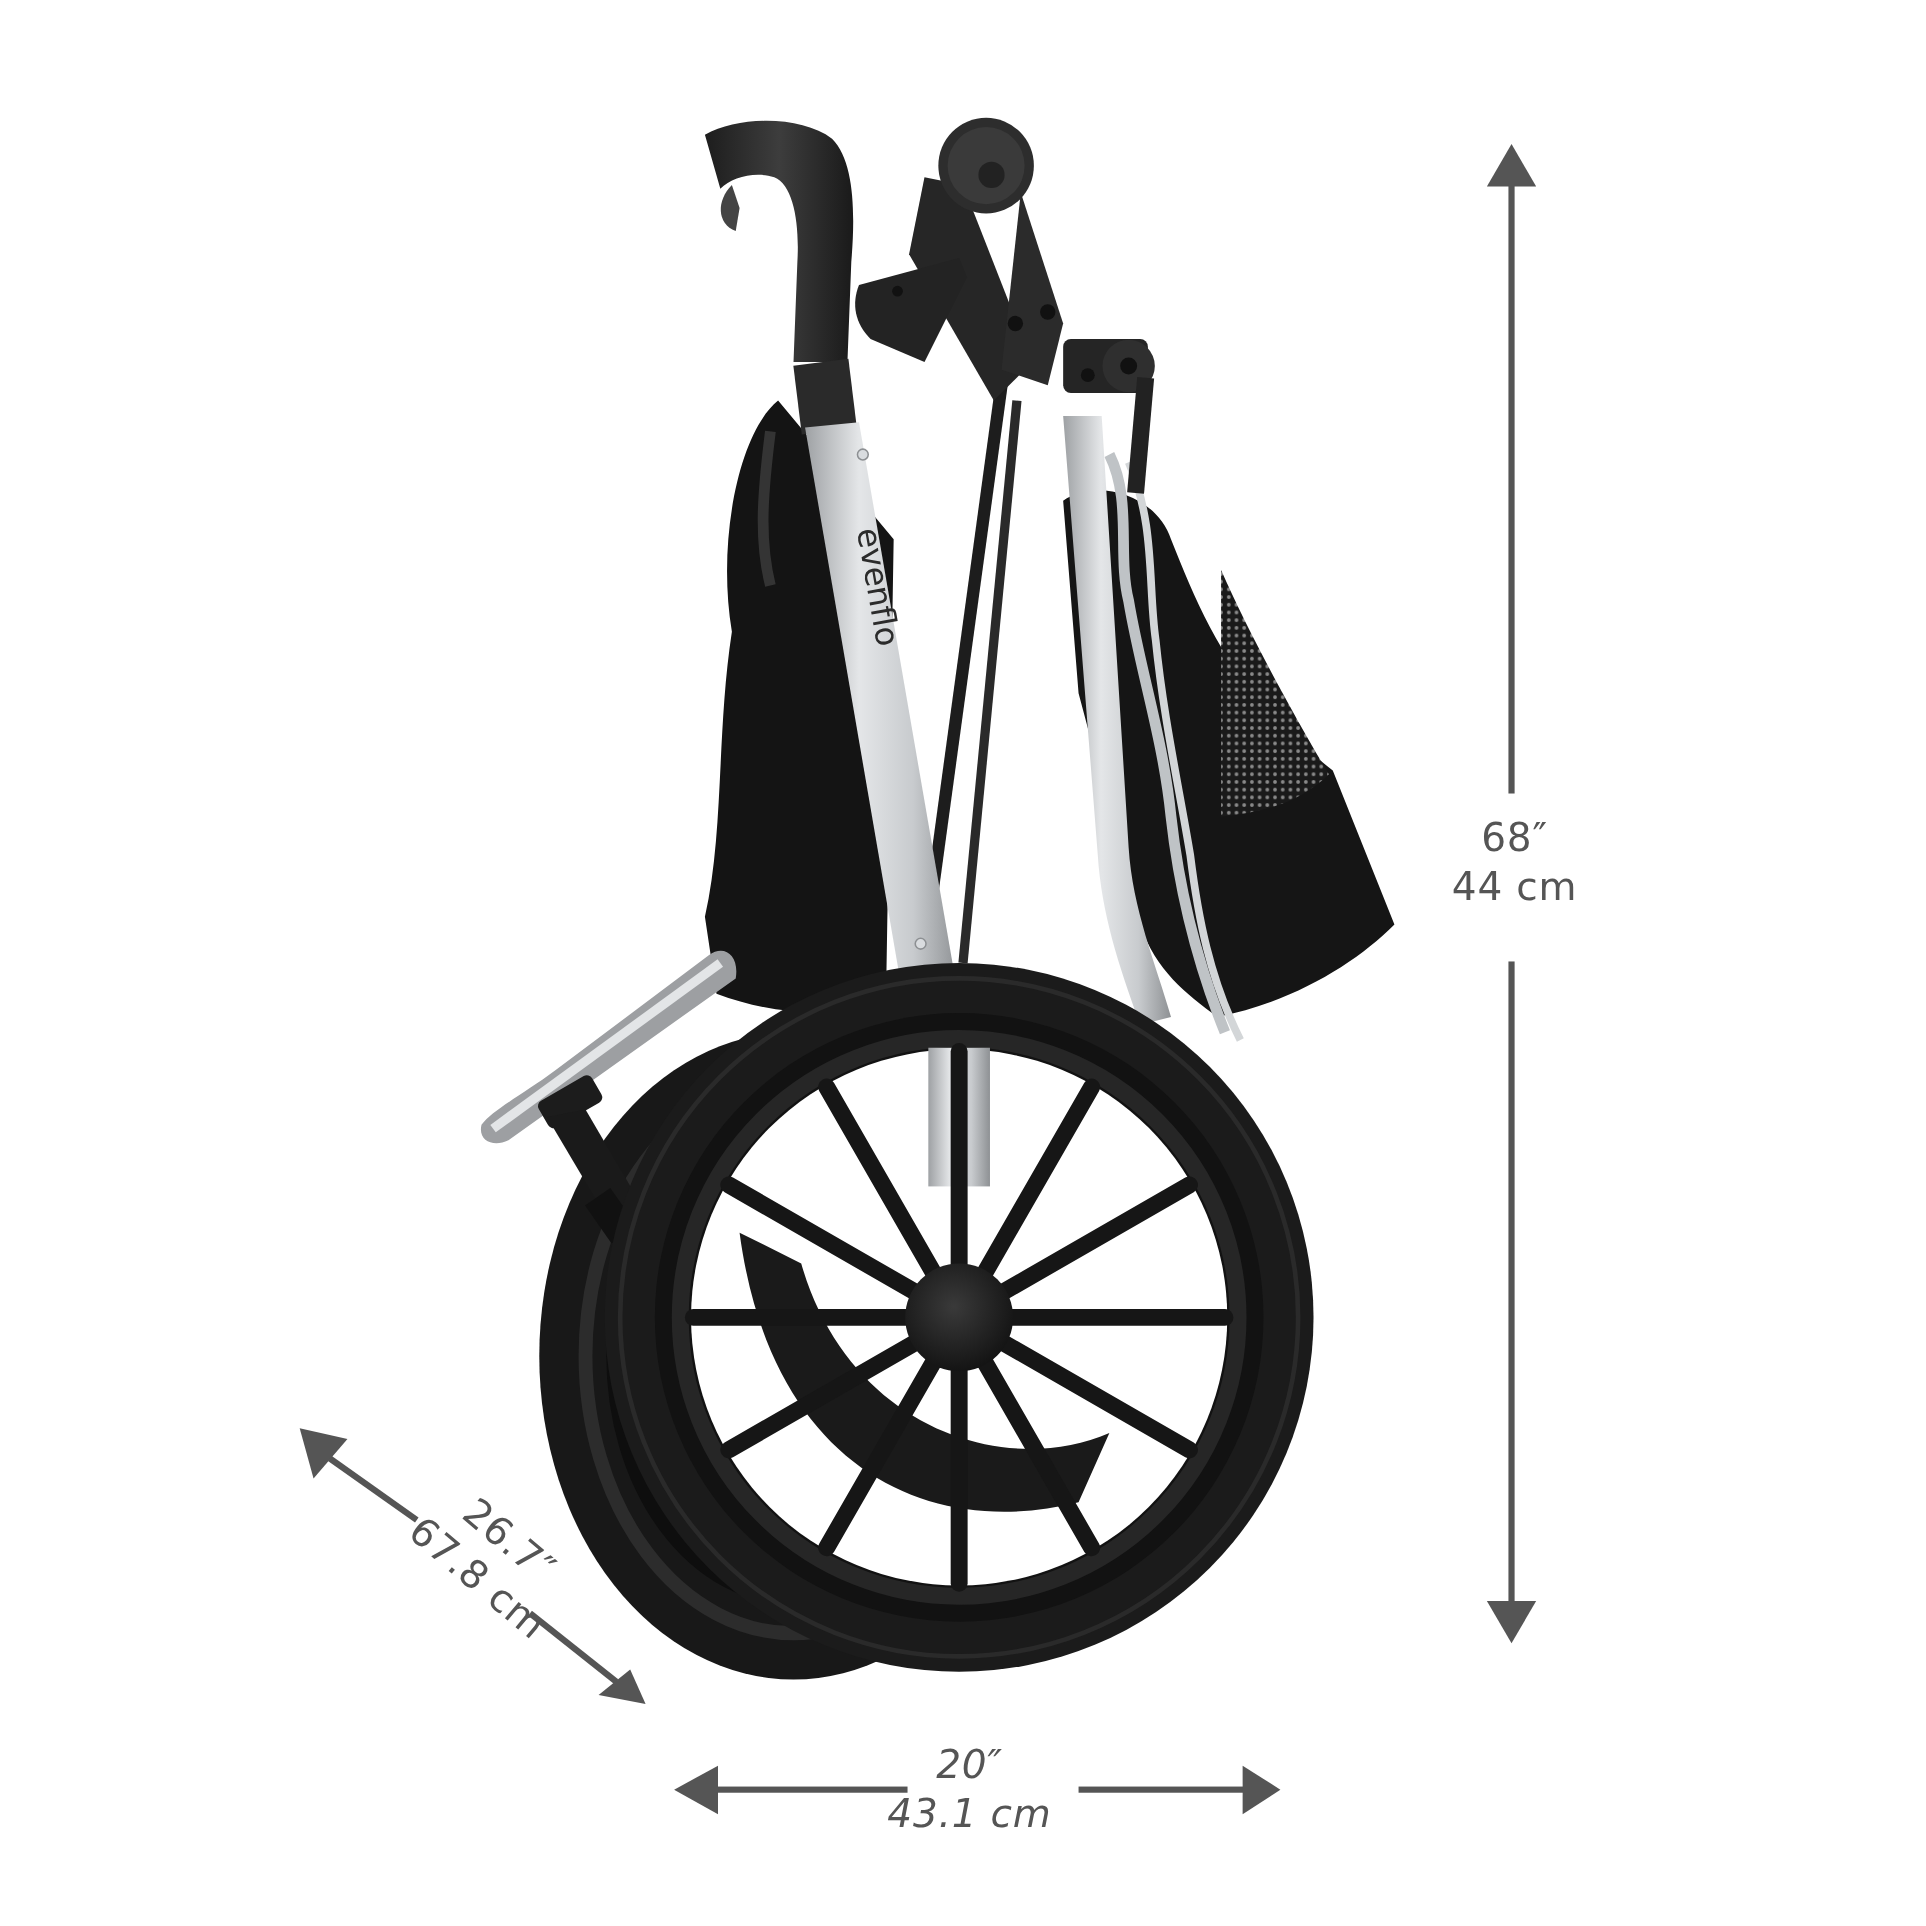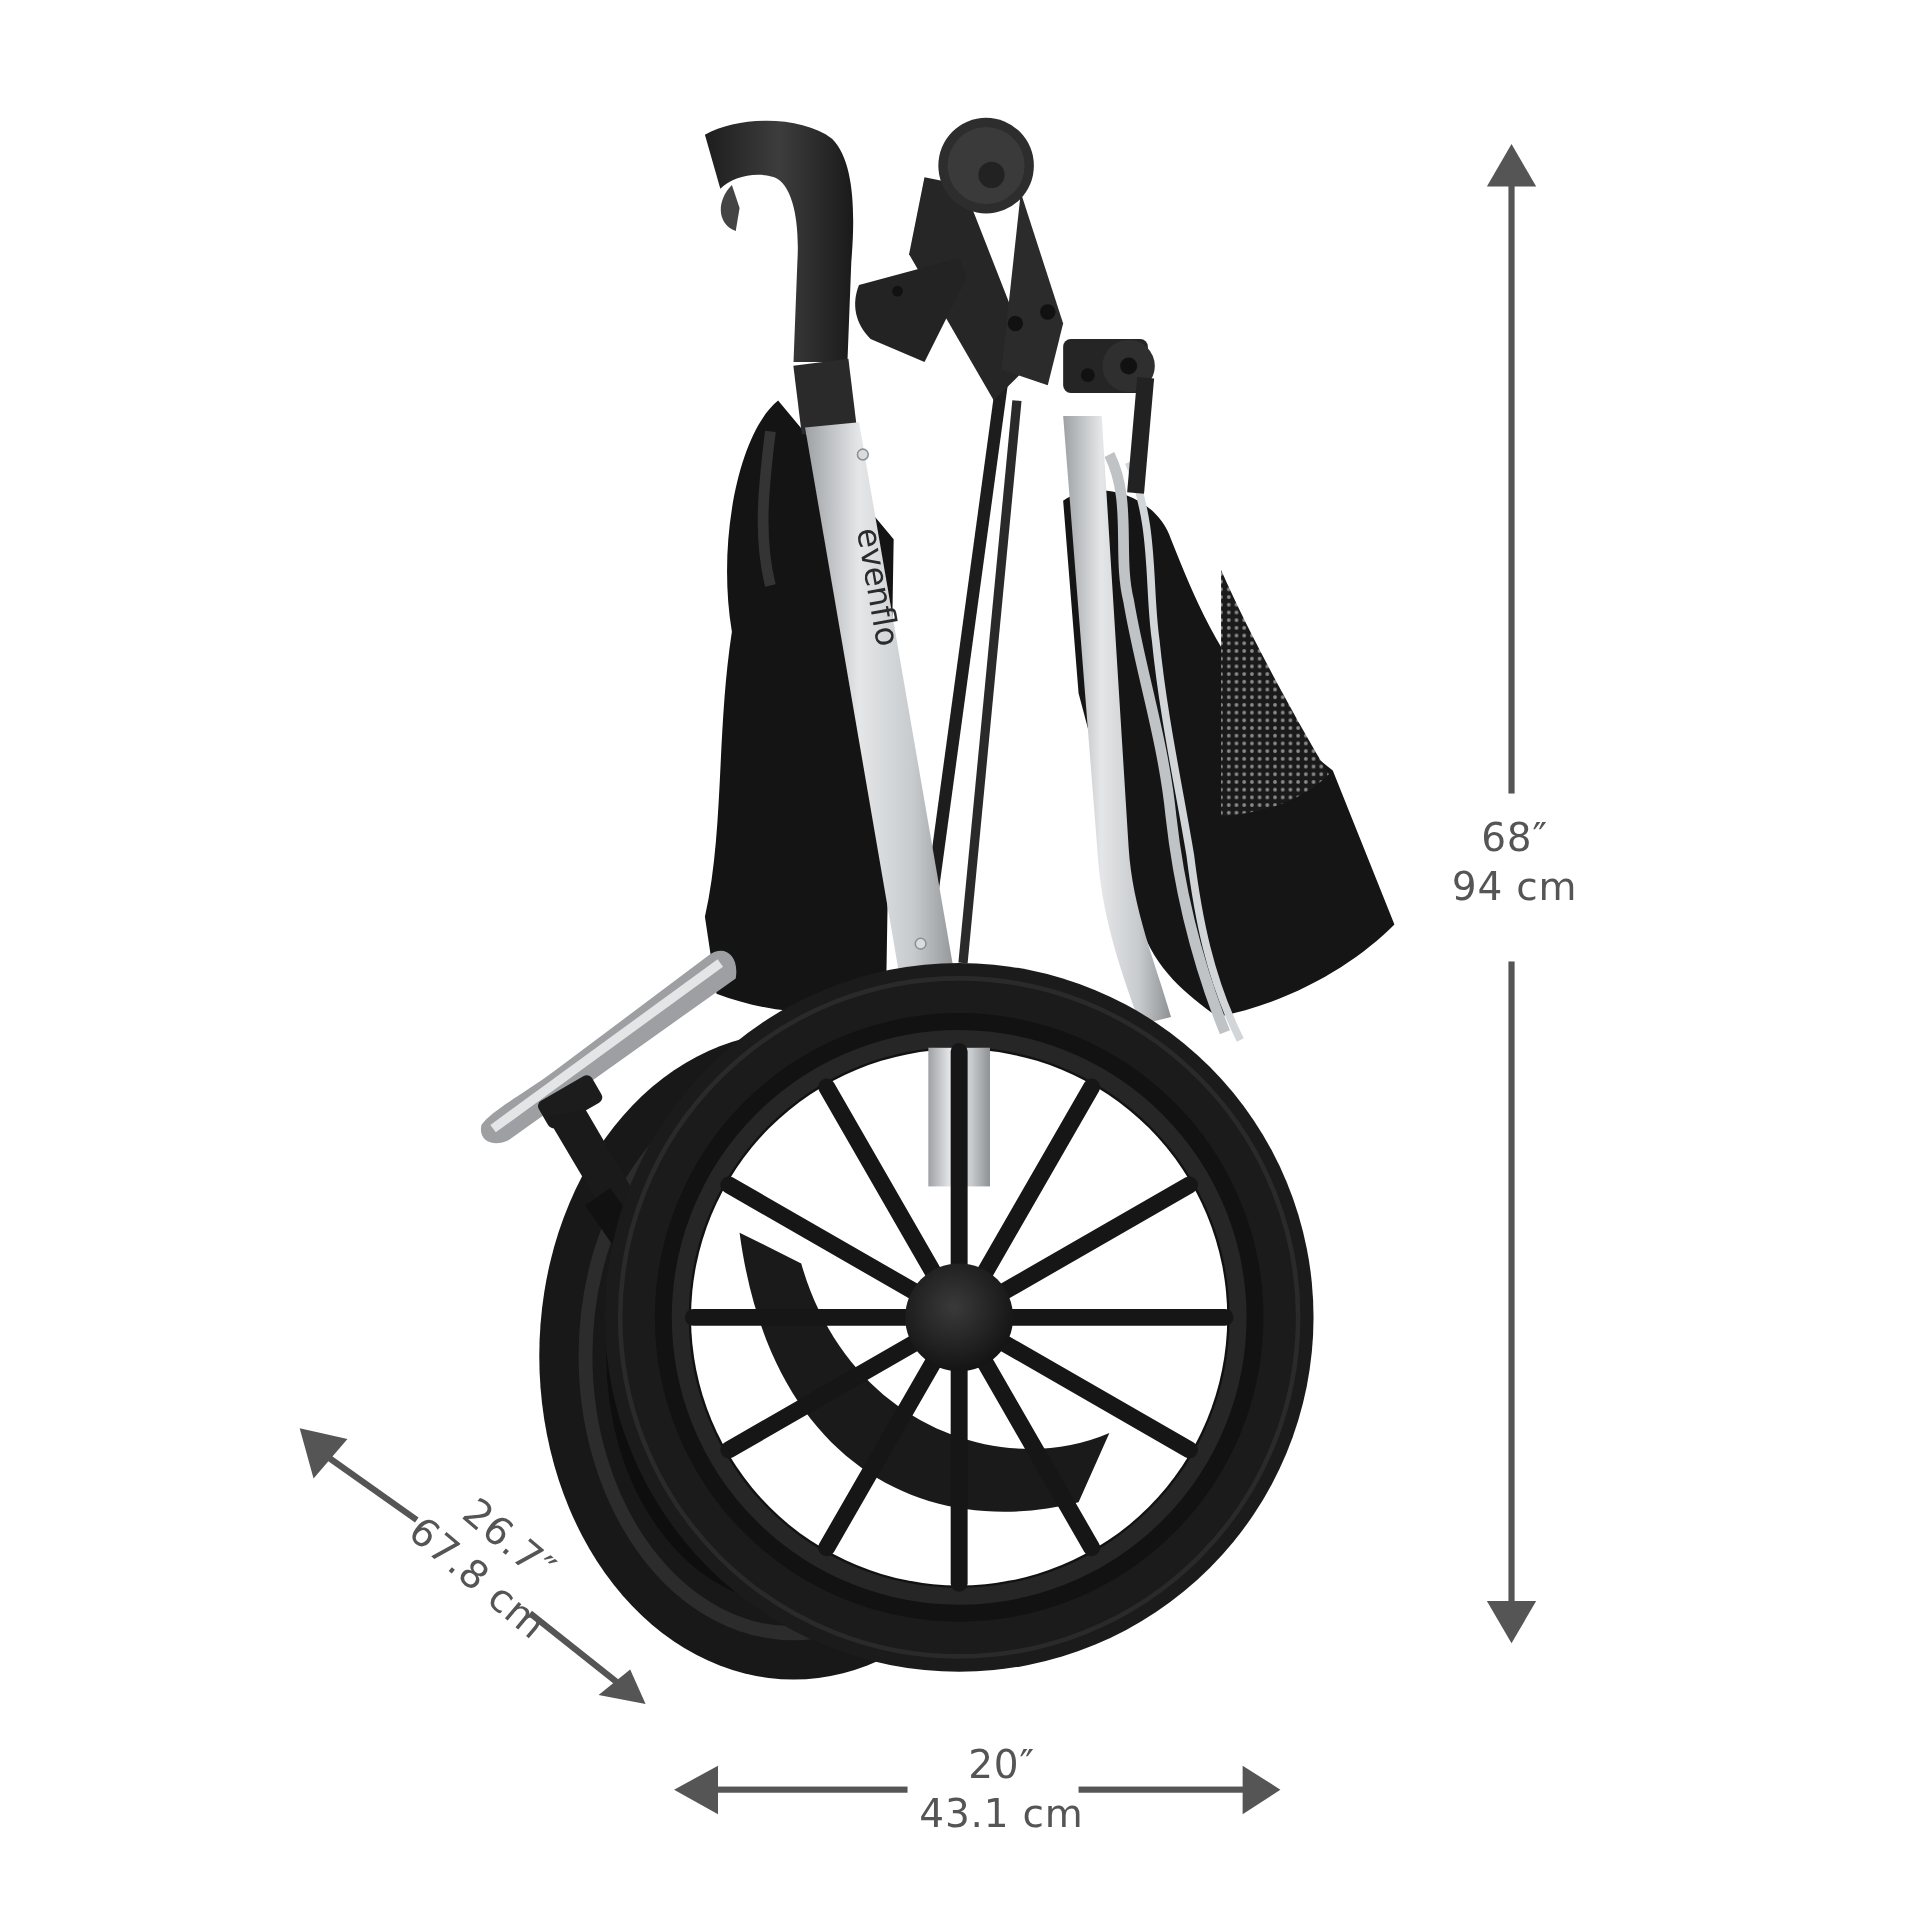--- a/index.html
+++ b/index.html
@@ -1,21 +1,21 @@
 <!DOCTYPE html>
 <html style="font-size:12.3px"><head>
 <meta charset="utf-8">
 <style>
   html, body { margin: 0; padding: 0; background: #ffffff; }
   body { width: 1926px; height: 1926px; position: relative; overflow: hidden; font-family: "DejaVu Sans", "Liberation Sans", sans-serif; }
   .canvas { position: absolute; left: 0; top: 0; width: 1926px; height: 1926px; }
   .dim-label { position: absolute; color: #555555; font-family: "DejaVu Sans", sans-serif; font-size: 39px; line-height: 49px; text-align: center; white-space: nowrap; letter-spacing: 0.8px; }
   .dim-label span { display: block; }
   #label-height { left: 1422px; top: 813px; width: 185px; }
-  #label-width { left: 886px; top: 1740px; width: 231px; }
+  #label-width { left: 854px; top: 1740px; width: 231px; font-style: italic; }
   #label-depth { left: 378px; top: 1510px; width: 231px; transform: rotate(40deg); transform-origin: 50% 50%; }
   .brand { font-family: "DejaVu Sans", sans-serif; font-size: 42px; fill: #2b2b2b; }
 </style>
 </head>
 <body>
 
 <div class="canvas">
 <svg width="1926" height="1926" viewBox="0 0 2500 2500" xmlns="http://www.w3.org/2000/svg">
   <defs>
     <linearGradient id="silver" x1="0" x2="1" y1="0" y2="0">
@@ -151,21 +151,21 @@
       <line x1="428" y1="1893" x2="541" y2="1973" stroke="#555555" stroke-width="8"></line>
       <line x1="688" y1="2094" x2="800" y2="2183" stroke="#555555" stroke-width="8"></line>
       <polygon points="838,2212 777,2200 818,2167"></polygon>
     </g>
   </g>
 </svg>
 
   
   <div id="label-height" class="dim-label">
     <span>68″</span>
-    <span>94 cm</span>
+    <span>44 cm</span>
   </div>
   <div id="label-width" class="dim-label">
     <span>20″</span>
     <span>43.1 cm</span>
   </div>
   <div id="label-depth" class="dim-label">
     <span>26.7″</span>
     <span>67.8 cm</span>
   </div>
 </div>

